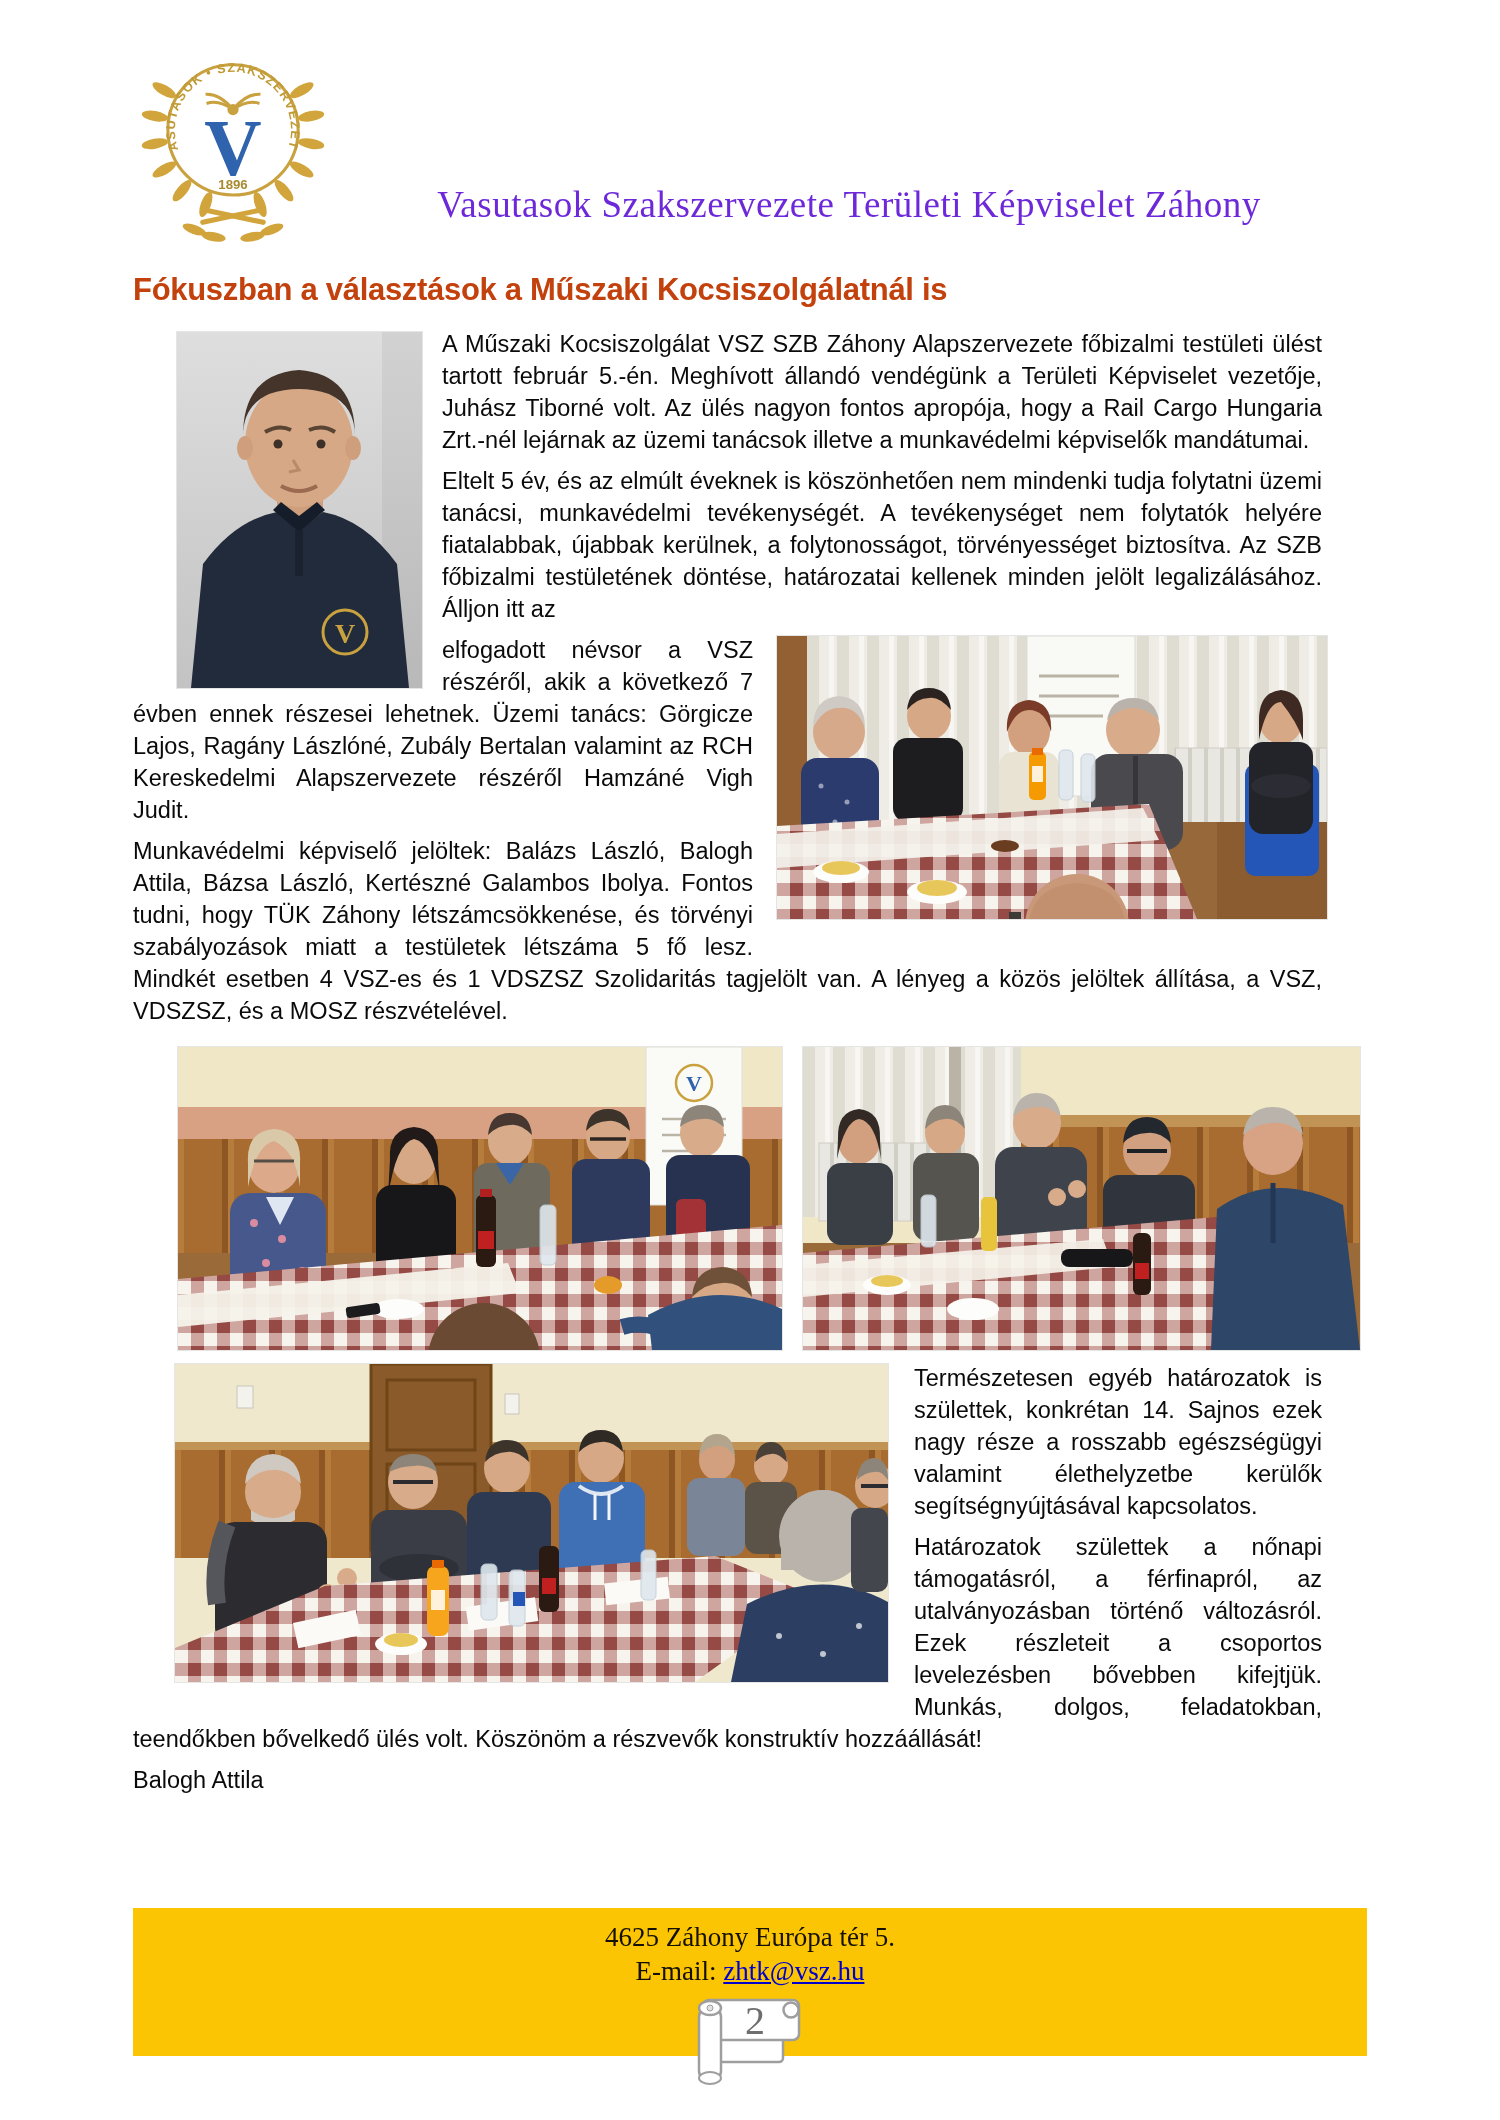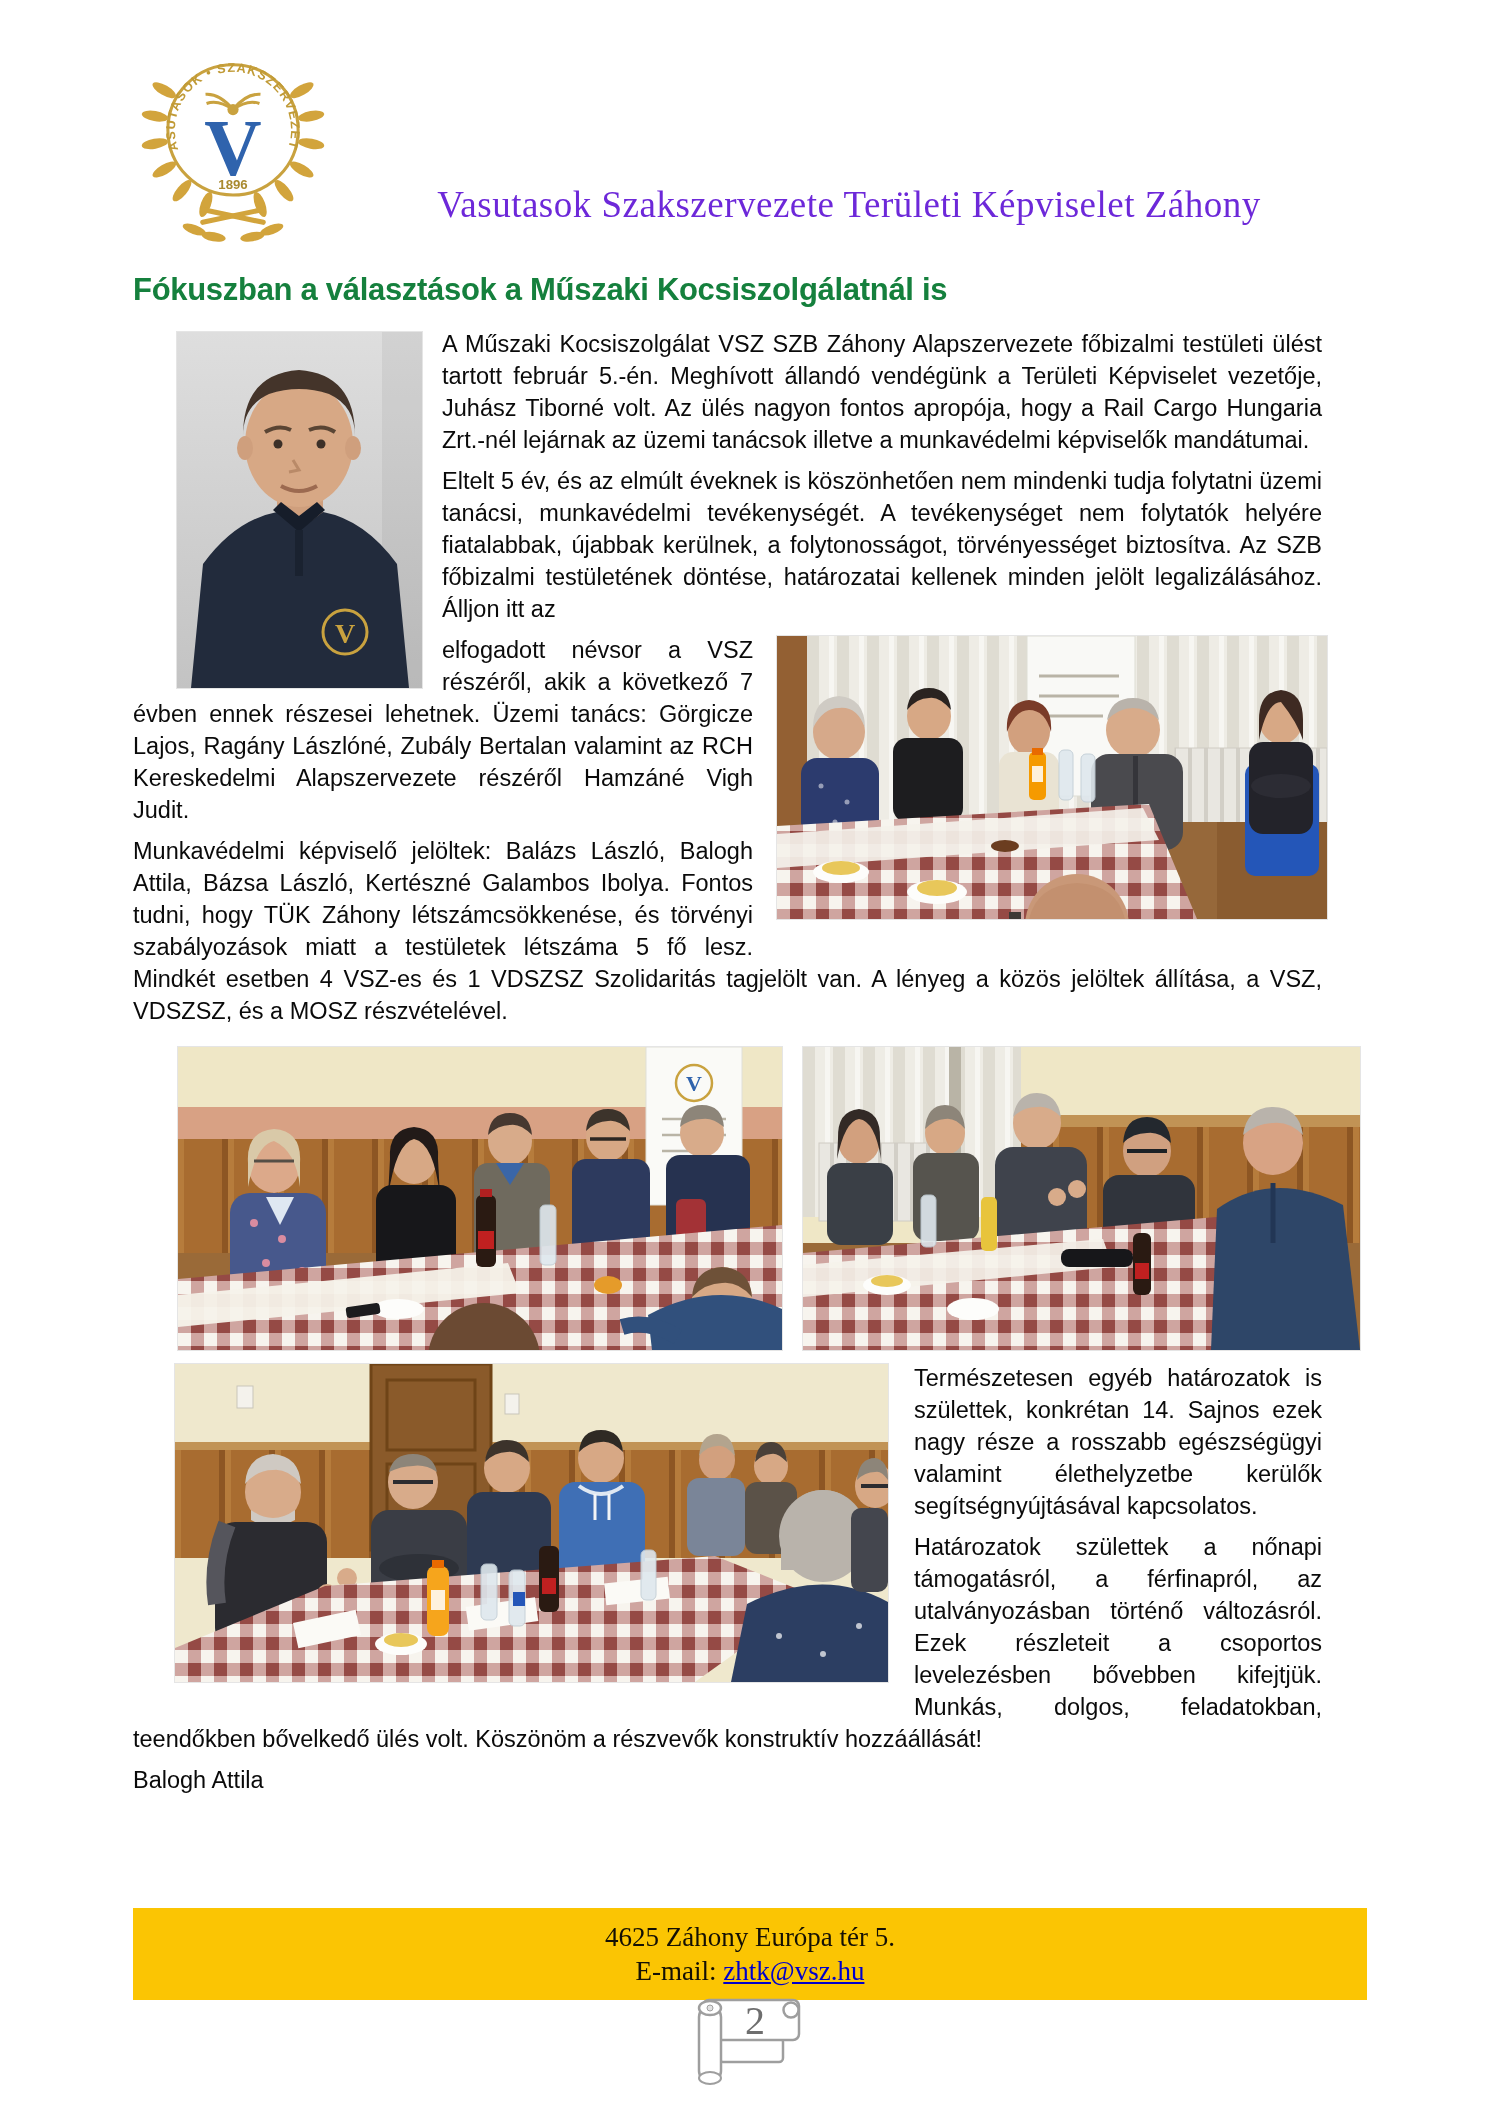--- a/index.html
+++ b/index.html
@@ -4,33 +4,33 @@
 <style>
   html,body{margin:0;padding:0;background:#888;}
   .page{position:relative;width:1500px;height:2120px;background:#fff;margin:0 auto;
         font-family:"Liberation Sans",sans-serif;color:#111;overflow:hidden;}
   
   .header{display:flex;align-items:flex-end;padding:64px 130px 0 138px;height:246px;box-sizing:border-box;}
   .logo-wrap{width:190px;height:240px;flex:0 0 auto;margin-bottom:-14px;}
   .org-title{flex:1;text-align:center;font-family:"Liberation Serif",serif;font-size:37px;
              color:#6d28d9;padding-bottom:20px;letter-spacing:.5px;}
   
-  .heading{margin:26px 178px 0 133px;font-size:31px;font-weight:bold;color:#15803d;letter-spacing:-.3px;}
+  .heading{margin:26px 178px 0 133px;font-size:31px;font-weight:bold;color:#c2410c;letter-spacing:-.3px;}
   
   .flow{margin:20px 178px 0 133px;font-size:23.5px;line-height:32px;text-align:justify;color:#0a0a0a;}
   .para{margin:0 0 9px 0;}
   .ph{display:block;box-shadow:0 0 0 1px rgba(0,0,0,.10);}
   .ph svg{display:block;}
   .portrait-w{float:left;width:245px;height:356px;margin:4px 20px 10px 44px;}
   .photo1-w{float:right;width:550px;height:283px;margin:2px -5px 14px 24px;}
   .photo-row{clear:both;display:flex;gap:21px;margin:20px 0 12px 45px;}
   .photo4-w{float:left;width:713px;height:318px;margin:2px 26px 12px 42px;}
   .sig{text-align:left;margin:6px 0 0 0;}
   
-  .footer{position:absolute;left:133px;width:1234px;top:1908px;height:92px;box-sizing:border-box;
+  .footer{position:absolute;left:133px;width:1234px;top:1908px;height:148px;box-sizing:border-box;
           text-align:center;font-family:"Liberation Serif",serif;font-size:27px;line-height:34px;
           padding-top:12px;color:#141005;}
   .footer a{text-decoration:underline;}
   .scroll-w{position:absolute;left:50%;transform:translateX(-50%);top:80px;width:150px;height:108px;}
   .scroll-w text{font-family:"Liberation Serif",serif;}
 </style>
 </head>
 <body>
 
 <svg width="0" height="0" style="position:absolute" aria-hidden="true">

